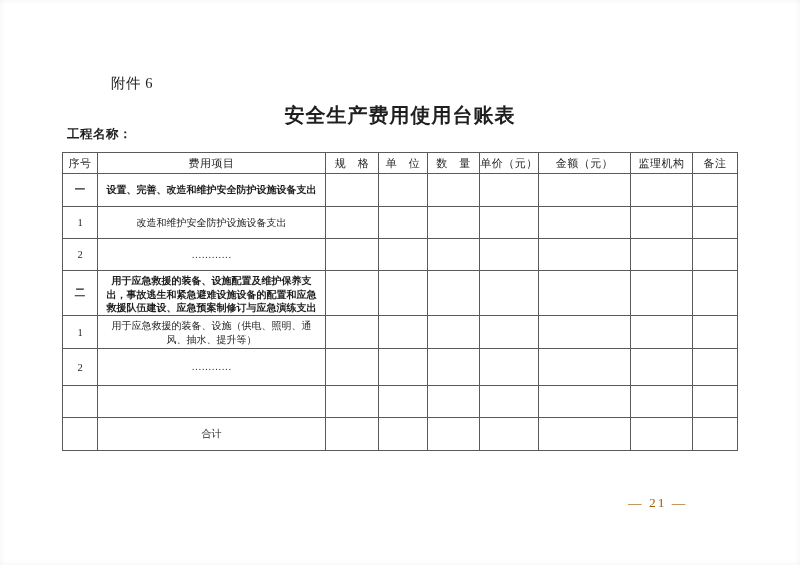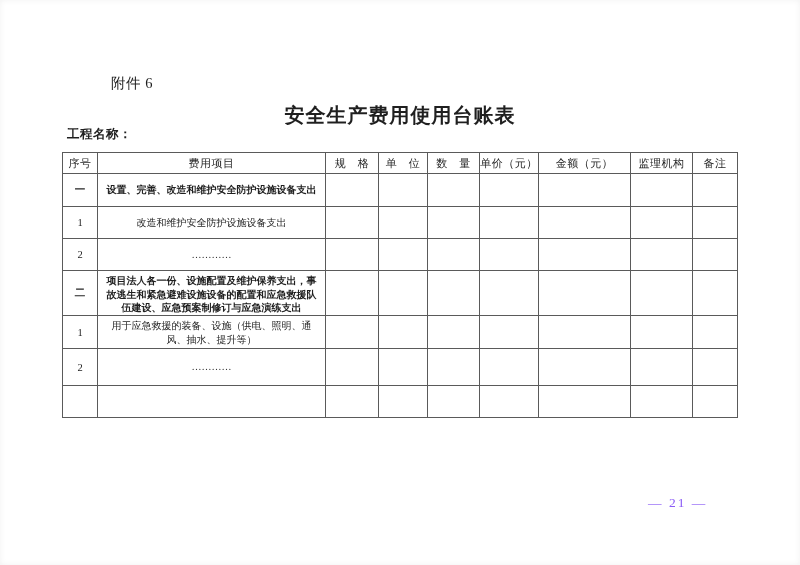--- a/index.html
+++ b/index.html
@@ -102,24 +102,24 @@
     left: 68px; top: 469px;
     width: 560px;
     font-size: 11px;
     font-style: italic;
     letter-spacing: 0.4px;
     color: #222;
   }
 
   .page-number {
     position: absolute;
-    left: 648px; top: 495px;
+    left: 628px; top: 495px;
     font-size: 13.5px;
     letter-spacing: 2px;
-    color: #8b5cf6;
+    color: #a16207;
   }
 </style>
 </head>
 <body>
 
 <div class="page">
 
   <div class="attachment">附件 6</div>
 
   <h1 class="title">安全生产费用使用台账表</h1>
@@ -187,21 +187,21 @@
         <td></td>
         <td></td>
         <td></td>
         <td></td>
         <td></td>
         <td></td>
       </tr>
       <tr class="section">
         <td class="no">二</td>
         <td class="item">
-            <div class="item-text">项目法人各一份、设施配置及维护保养支出，事故逃生和紧急避难设施设备的配置和应急救援队伍建设、应急预案制修订与应急演练支出</div>
+            <div class="item-text">用于应急救援的装备、设施配置及维护保养支出，事故逃生和紧急避难设施设备的配置和应急救援队伍建设、应急预案制修订与应急演练支出</div>
           </td>
         <td></td>
         <td></td>
         <td></td>
         <td></td>
         <td></td>
         <td></td>
         <td></td>
       </tr>
       <tr>
@@ -227,20 +227,33 @@
         <td></td>
         <td></td>
         <td></td>
         <td></td>
         <td></td>
       </tr>
       <tr>
         <td class="no"></td>
         <td class="item">
             <div class="item-text"></div>
+          </td>
+        <td></td>
+        <td></td>
+        <td></td>
+        <td></td>
+        <td></td>
+        <td></td>
+        <td></td>
+      </tr>
+      <tr>
+        <td class="no"></td>
+        <td class="item center">
+            <div class="item-text">合计</div>
           </td>
         <td></td>
         <td></td>
         <td></td>
         <td></td>
         <td></td>
         <td></td>
         <td></td>
       </tr>
     </tbody>

